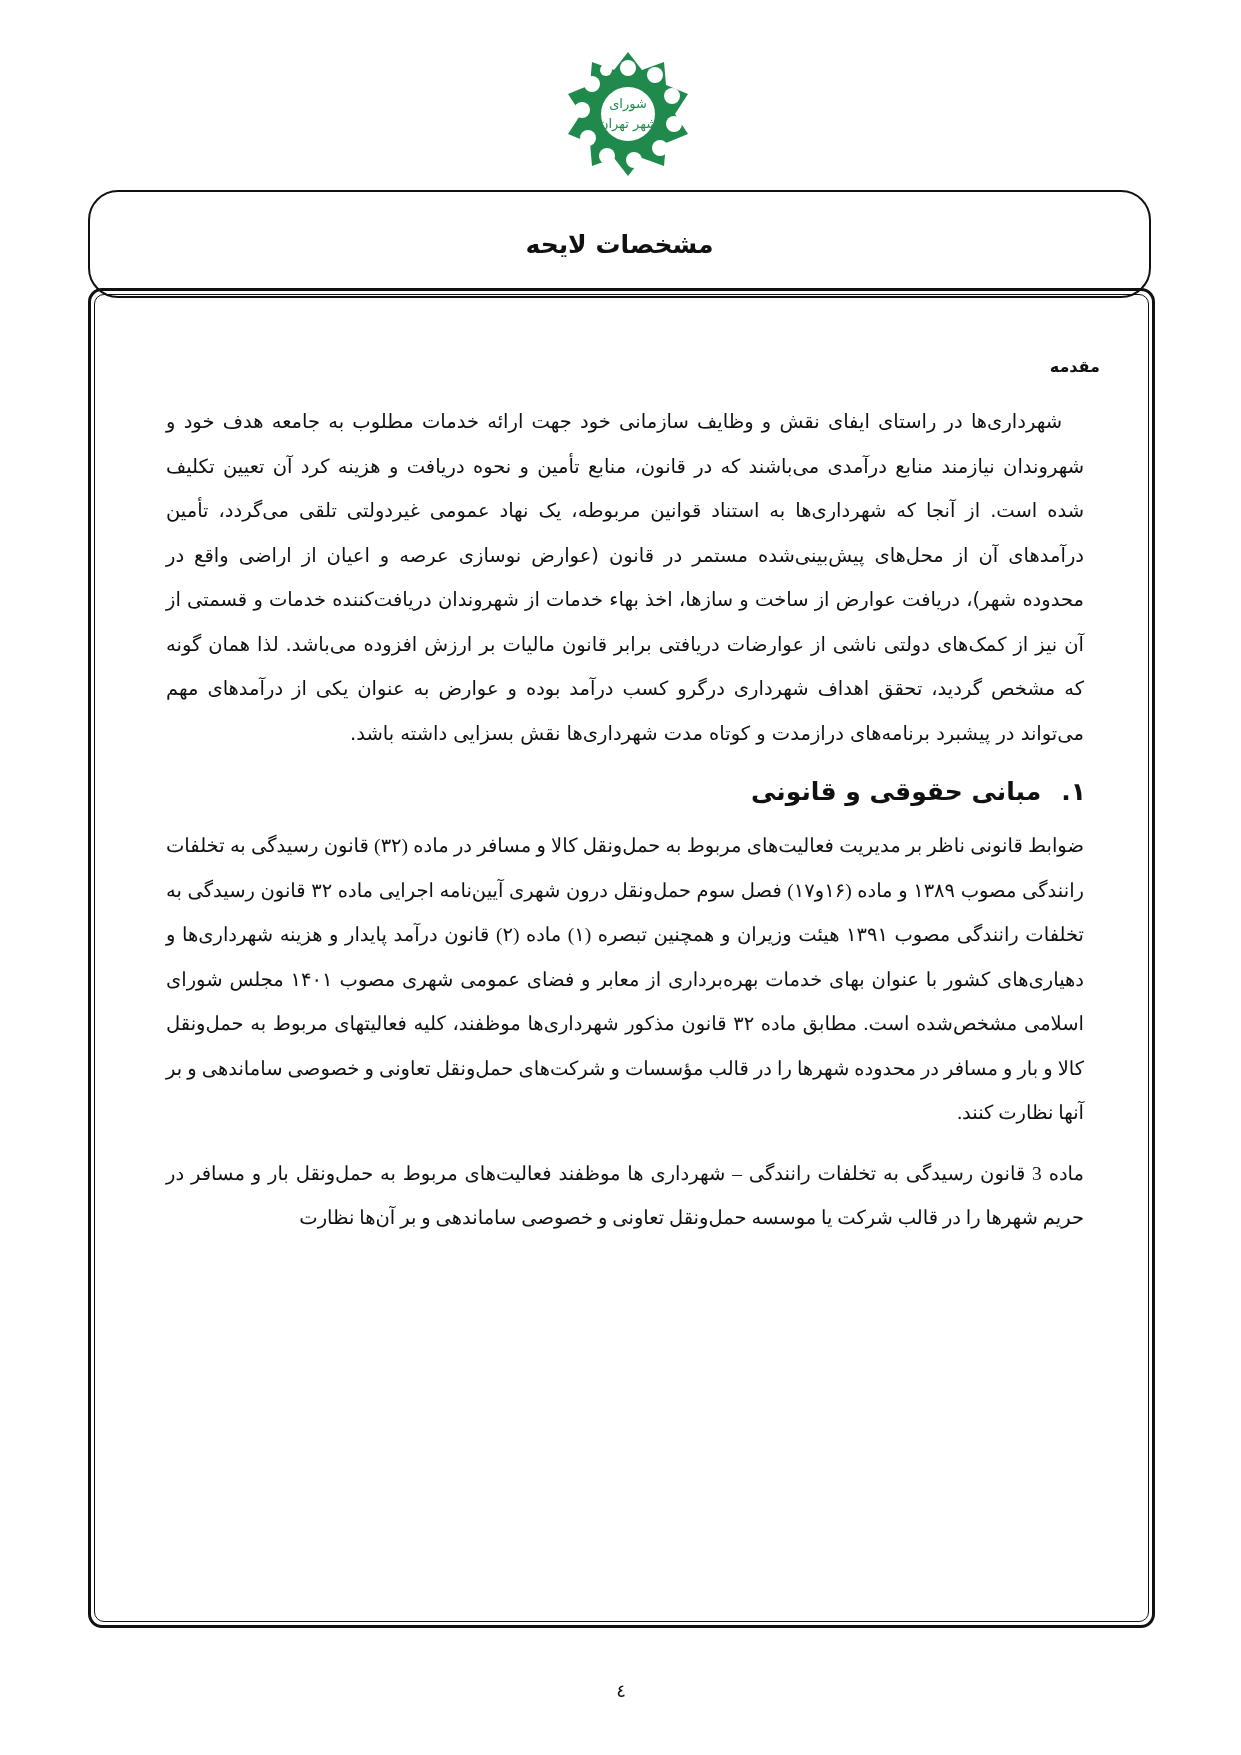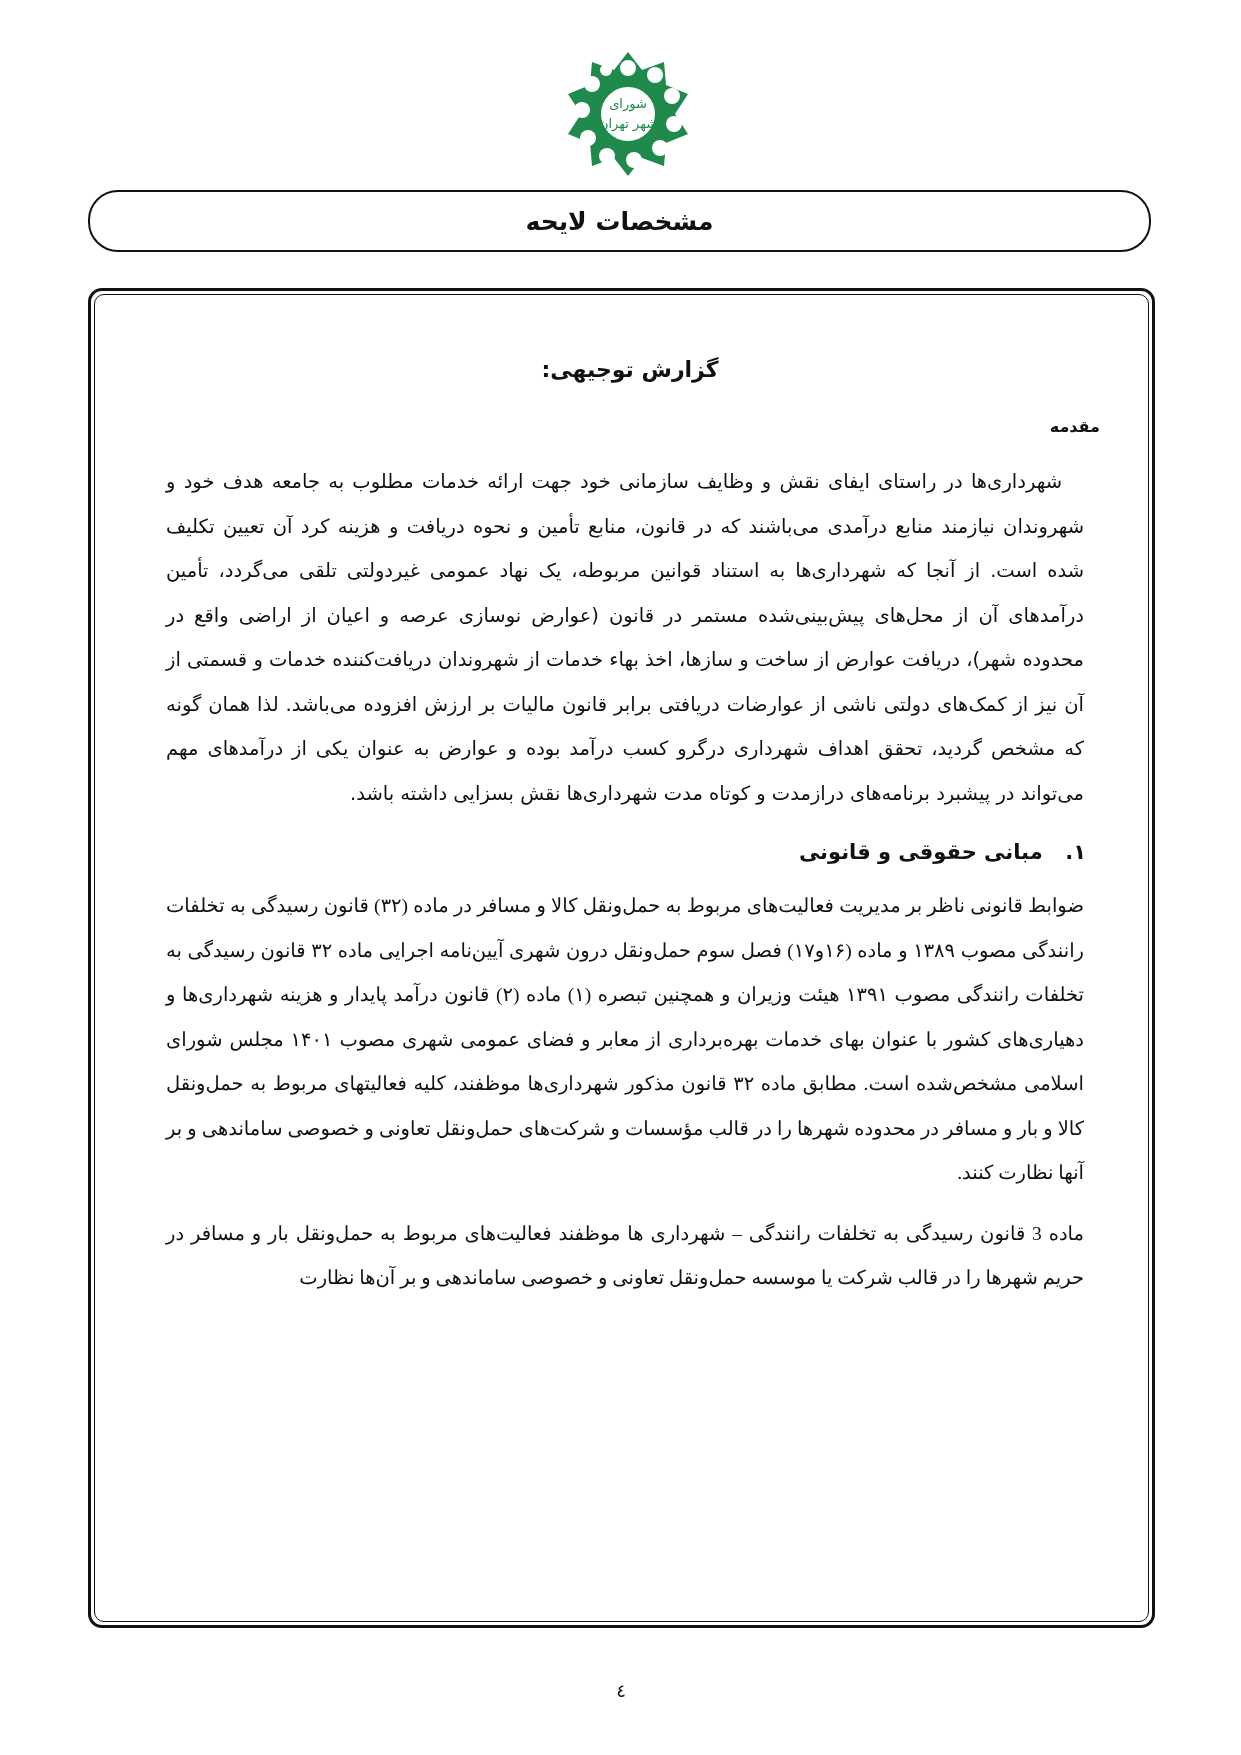--- a/index.html
+++ b/index.html
@@ -1,34 +1,34 @@
 <!DOCTYPE html>
 <html><head>
 <meta charset="utf-8">
 <style>
   html, body { margin: 0; padding: 0; background: #ffffff; }
   body { width: 1241px; height: 1755px; position: relative; overflow: hidden;
          font-family: "DejaVu Sans", sans-serif; color: #111; }
   .logo { position: absolute; left: 562px; top: 48px; width: 132px; height: 132px; }
-  .title-box { position: absolute; left: 88px; top: 190px; width: 1063px; height: 62px;
+  .title-box { position: absolute; left: 88px; top: 190px; width: 1063px; height: 108px;
                border: 2px solid #111; border-radius: 30px; box-sizing: border-box;
                display: flex; align-items: center; justify-content: center; }
   .title-box h1 { margin: 0; font-size: 25px; font-weight: bold; direction: rtl; }
   .frame-outer { position: absolute; left: 88px; top: 288px; width: 1067px; height: 1340px;
                  border: 3px solid #111; border-radius: 14px; box-sizing: border-box; }
   .frame-inner { position: absolute; left: 3px; top: 3px; right: 3px; bottom: 3px;
                  border: 1.5px solid #111; border-radius: 10px; }
   .content { position: absolute; left: 150px; top: 350px; width: 950px; direction: rtl;
              text-align: justify; font-size: 19.5px; line-height: 44.5px; }
   .report-title { text-align: center; font-weight: bold; font-size: 22px; margin: 0 0 20px 0;
                   line-height: 40px; padding-left: 10px; }
   .sub-head { font-weight: bold; font-size: 16px; margin: 0 0 14px 0; line-height: 34px; }
   .para { margin: 16px; text-indent: 22px; }
   .para.no-indent { text-indent: 0; margin-top: 12px; font-family: Liberation Serif, serif; }
-  .section-head { font-weight: bold; font-size: 21px; margin: 16px 0 12px 0; padding-right: 14px;
+  .section-head { font-weight: bold; font-size: 25px; margin: 16px 0 12px 0; padding-right: 14px;
                   line-height: 40px; }
   .section-head .num { display: inline-block; width: 36px; }
   .page-number { position: absolute; left: 600px; top: 1680px; width: 42px; text-align: center;
                  font-size: 18px; direction: rtl; }
 </style>
 </head>
 <body>
 
 <div class="logo">
   <svg viewBox="0 0 132 132" width="132" height="132">
@@ -59,21 +59,20 @@
 
 <div class="title-box">
   <h1>مشخصات لایحه</h1>
 </div>
 
 <div class="frame-outer">
   <div class="frame-inner"></div>
 </div>
 
 <div class="content">
-  <div class="report-title">گزارش توجیهی:</div>
   <div class="sub-head">مقدمه</div>
   <p class="para">شهرداری‌ها در راستای ایفای نقش و وظایف سازمانی خود جهت ارائه خدمات مطلوب به جامعه هدف خود و شهروندان نیازمند منابع درآمدی می‌باشند که در قانون، منابع تأمین و نحوه دریافت و هزینه کرد آن تعیین تکلیف شده است. از آنجا که شهرداری‌ها به استناد قوانین مربوطه، یک نهاد عمومی غیردولتی تلقی می‌گردد، تأمین درآمدهای آن از محل‌های پیش‌بینی‌شده مستمر در قانون (عوارض نوسازی عرصه و اعیان از اراضی واقع در محدوده شهر)، دریافت عوارض از ساخت و سازها، اخذ بهاء خدمات از شهروندان دریافت‌کننده خدمات و قسمتی از آن نیز از کمک‌های دولتی ناشی از عوارضات دریافتی برابر قانون مالیات بر ارزش افزوده می‌باشد. لذا همان گونه که مشخص گردید، تحقق اهداف شهرداری درگرو کسب درآمد بوده و عوارض به عنوان یکی از درآمدهای مهم می‌تواند در پیشبرد برنامه‌های درازمدت و کوتاه مدت شهرداری‌ها نقش بسزایی داشته باشد.</p>
 
   <div class="section-head">
     <span class="num">۱.</span>
     <span>مبانی حقوقی و قانونی</span>
   </div>
   <p class="para no-indent" style="margin-top:0">ضوابط قانونی ناظر بر مدیریت فعالیت‌های مربوط به حمل‌ونقل کالا و مسافر در ماده (۳۲) قانون رسیدگی به تخلفات رانندگی مصوب ۱۳۸۹ و ماده (۱۶و۱۷) فصل سوم حمل‌ونقل درون شهری آیین‌نامه اجرایی ماده ۳۲ قانون رسیدگی به تخلفات رانندگی مصوب ۱۳۹۱ هیئت وزیران و همچنین تبصره (۱) ماده (۲) قانون درآمد پایدار و هزینه شهرداری‌ها و دهیاری‌های کشور با عنوان بهای خدمات بهره‌برداری از معابر و فضای عمومی شهری مصوب ۱۴۰۱ مجلس شورای اسلامی مشخص‌شده است. مطابق ماده ۳۲ قانون مذکور شهرداری‌ها موظفند، کلیه فعالیتهای مربوط به حمل‌ونقل کالا و بار و مسافر در محدوده شهرها را در قالب مؤسسات و شرکت‌های حمل‌ونقل تعاونی و خصوصی ساماندهی و بر آنها نظارت کنند.</p>
   <p class="para no-indent">ماده 3 قانون رسیدگی به تخلفات رانندگی – شهرداری ها موظفند فعالیت‌های مربوط به حمل‌ونقل بار و مسافر در حریم شهرها را در قالب شرکت یا موسسه حمل‌ونقل تعاونی و خصوصی ساماندهی و بر آن‌ها نظارت</p>
 </div>

